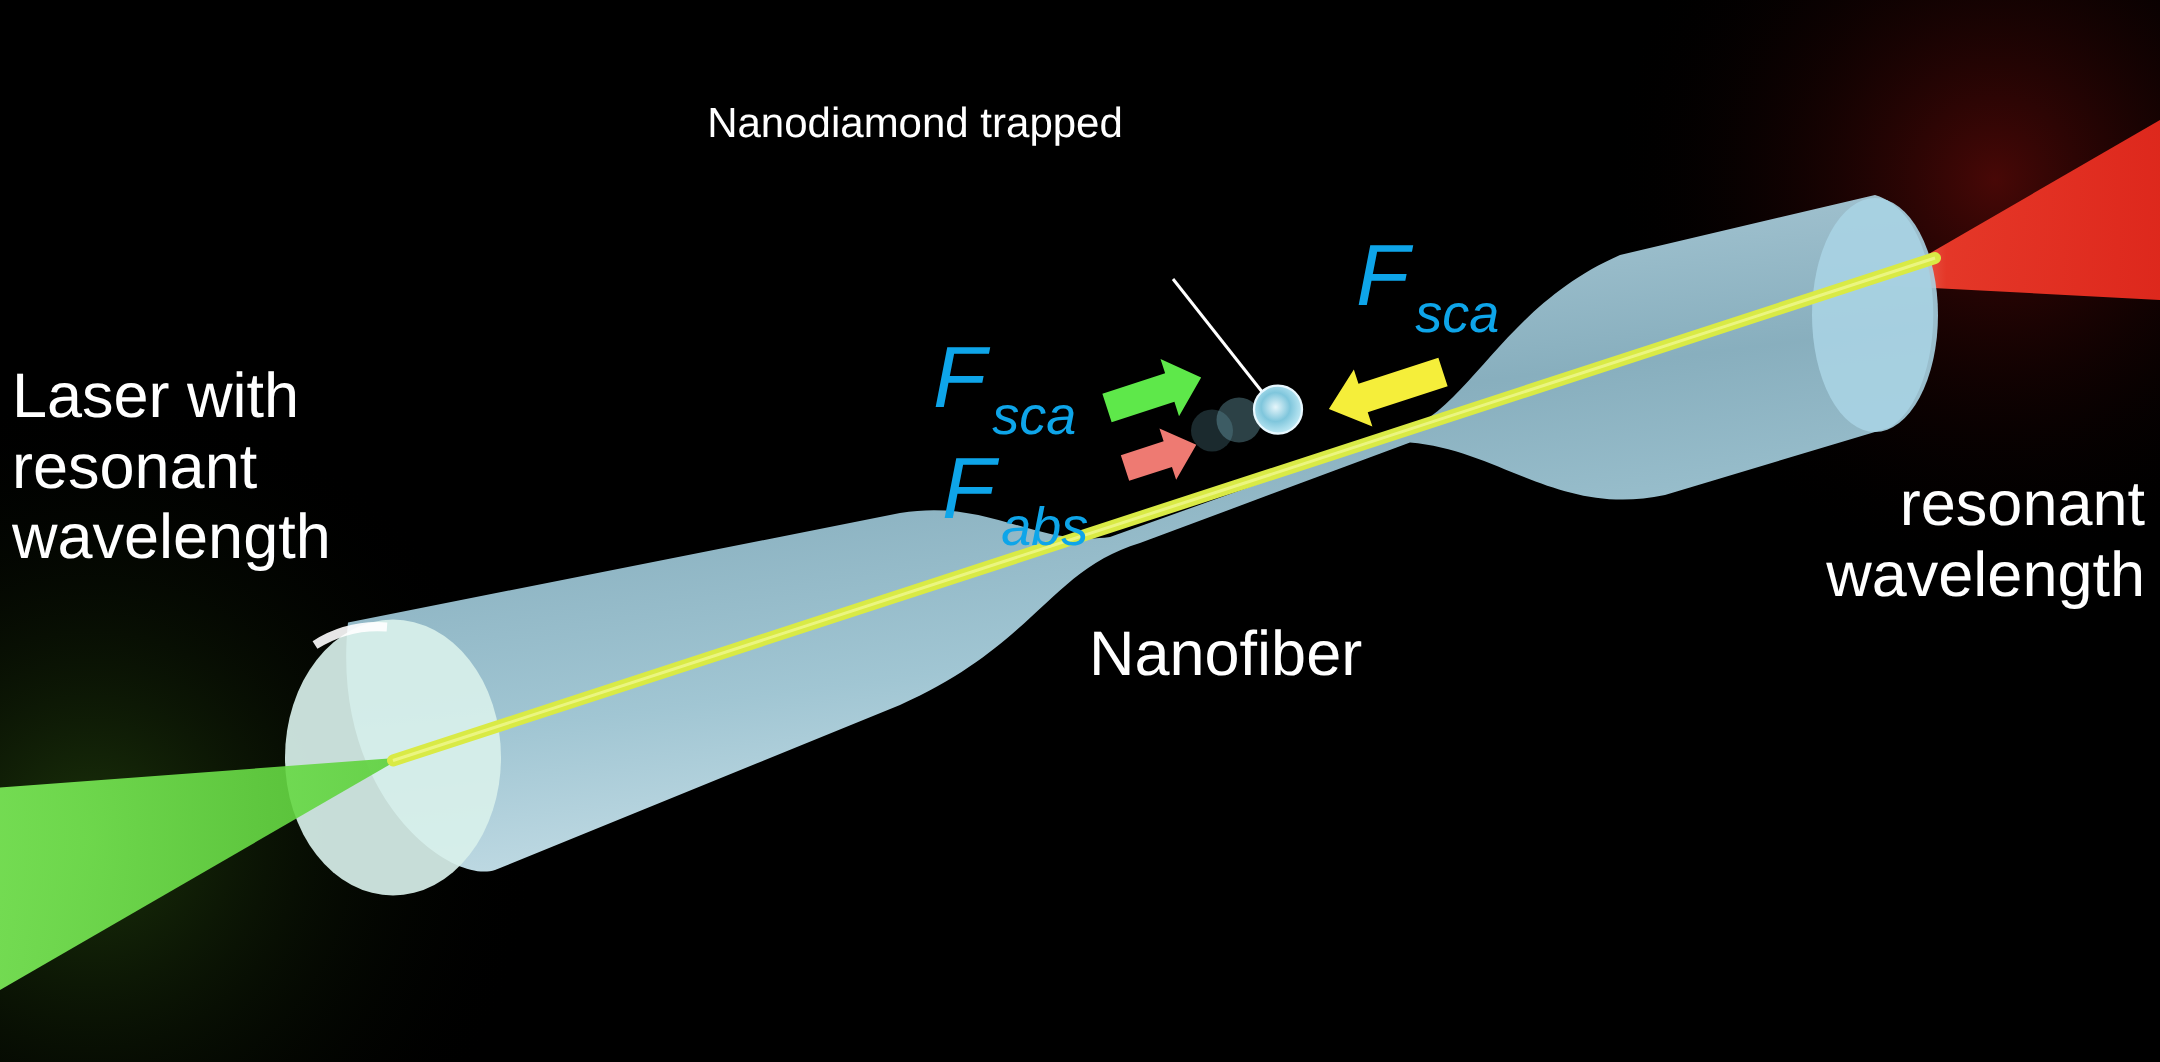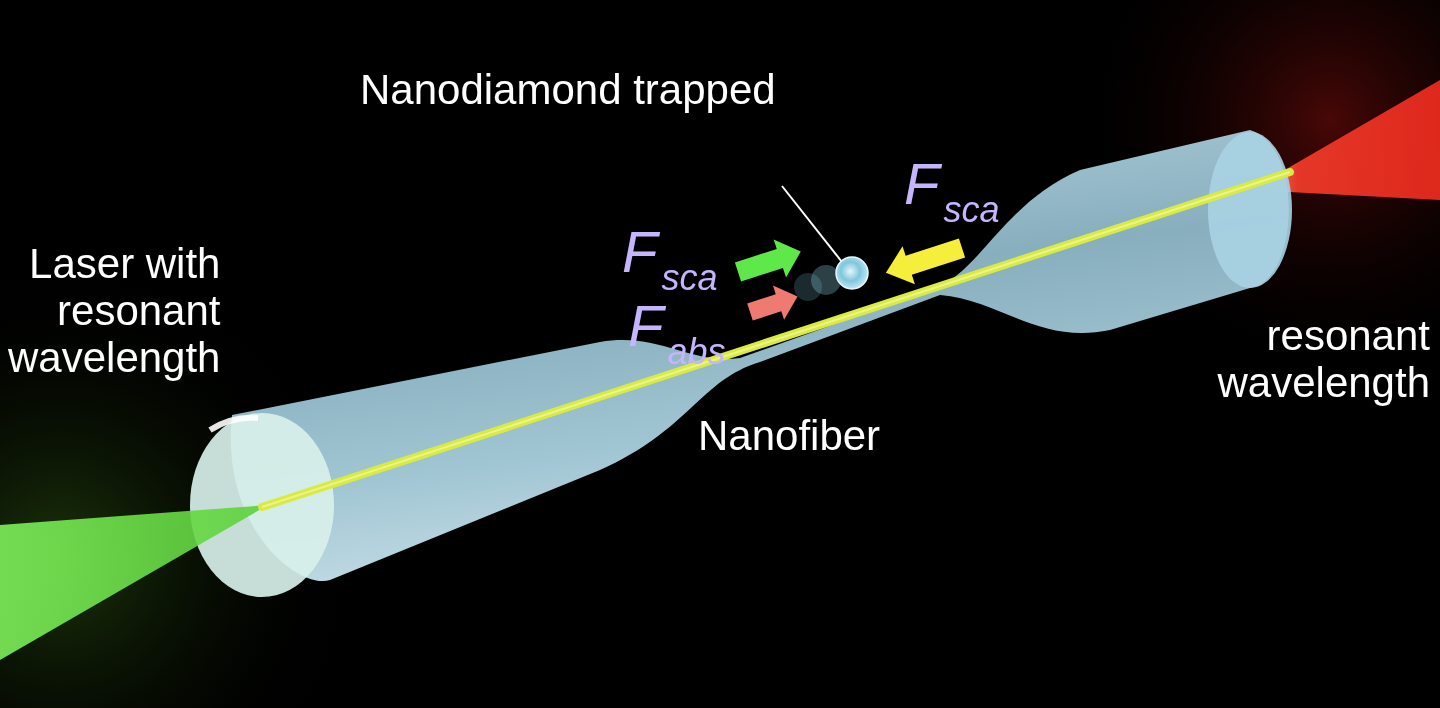--- a/index.html
+++ b/index.html
@@ -1,23 +1,23 @@
 <!DOCTYPE html>
 <html><head>
 <meta charset="utf-8">
 <style>
   html, body { margin:0; padding:0; }
   body { width:1440px; height:708px; background:#000; overflow:hidden; position:relative; font-family:"Liberation Sans", sans-serif; }
   #scene { position:absolute; left:0; top:0; width:1440px; height:708px; }
   .label { position:absolute; color:#fff; font-family:"Liberation Sans", sans-serif; line-height:1.12; white-space:nowrap; }
-  .lbl-left { left:8px; top:240px; font-size:42px; text-align:right; }
+  .lbl-left { left:8px; top:240px; font-size:42px; text-align:left; }
   .lbl-right { right:10px; top:312px; font-size:42px; text-align:right; }
-  .lbl-top { left:360px; top:66px; font-size:42px; width:500px; }
-  .lbl-nano { left:698px; top:412px; font-size:42px; }
-  .force { position:absolute; color:#c4b5fd; font-style:italic; font-family:"Liberation Sans", sans-serif; }
+  .lbl-top { left:360px; top:66px; font-size:28px; text-align:center; width:500px; }
+  .lbl-nano { left:726px; top:412px; font-size:42px; }
+  .force { position:absolute; color:#0ea5e9; font-style:italic; font-family:"Liberation Sans", sans-serif; }
   .force .F { font-size:58px; }
   .force .sub { font-size:36px; position:relative; top:18px; margin-left:4px; }
   .f-sca-left { left:622px; top:218px; }
   .f-abs { left:628px; top:292px; }
   .f-sca-right { left:904px; top:150px; }
   .line { display:block; }
 </style>
 </head>
 <body>
 

